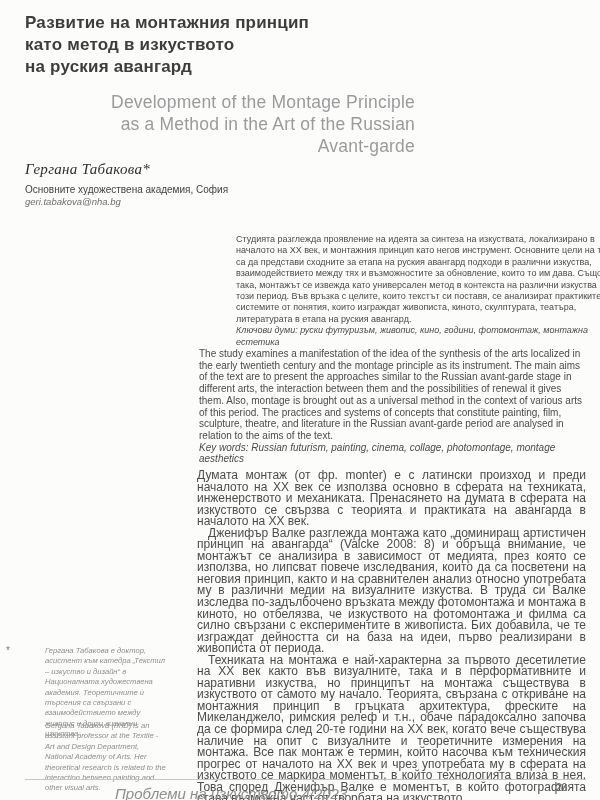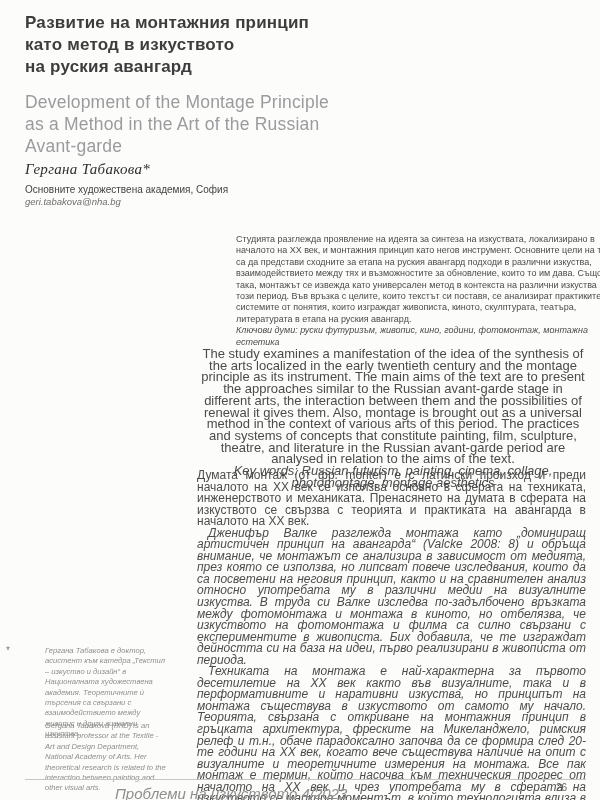--- a/index.html
+++ b/index.html
@@ -13,52 +13,52 @@
     color: #4c4c4c;
   }
   .title-bg {
     position: absolute; left: 25px; top: 1px; width: 370px;
     font-size: 17px; line-height: 22px; font-weight: bold;
     color: #3d3d3d; white-space: pre-line; letter-spacing: 0.2px;
   }
   .title-en {
     position: absolute; left: 25px; top: 76px; width: 390px;
     font-size: 17.5px; line-height: 22px; font-weight: 400;
-    color: #9b9b9d; white-space: pre-line; letter-spacing: 0.2px;
+    color: #9b9b9d; white-space: pre-line; letter-spacing: 0.2px; text-align: right;
   }
   .author {
     position: absolute; left: 25px; top: 161px;
     font-family: "Liberation Serif", serif; font-style: italic;
     font-size: 15px; color: #2f2f2f; letter-spacing: 0.3px;
   }
   .affiliation {
     position: absolute; left: 25px; top: 184px;
     font-size: 10px; color: #424242;
   }
   .email {
     position: absolute; left: 25px; top: 196px;
     font-size: 9.5px; font-style: italic; color: #6e6e6e;
   }
   .abstract-bg {
     position: absolute; left: 199px; top: 234px; width: 388px;
     font-size: 9px; line-height: 11.4px; color: #4b4b4b; margin-left: 37px;
   }
   .abstract-en {
     position: absolute; left: 199px; top: 348px; width: 388px;
-    font-size: 13px; line-height: 11.7px; color: #4b4b4b; text-align: center;
+    font-size: 10px; line-height: 11.7px; color: #4b4b4b;
   }
   .abstract-text { margin: 0; }
   .kw { margin: 0; font-style: italic; }
   .body-col {
     position: absolute; left: 197px; top: 470px; width: 389px;
     font-size: 12px; line-height: 11.55px; color: #4c4c4c;
     text-align: justify;
   }
   .body-col p { margin: 0; }
-  .body-col p.indent { text-indent: 11px; font-style: italic; }
+  .body-col p.indent { text-indent: 11px; }
   .note-star {
     position: absolute; left: 6px; top: 645px;
     font-size: 10px; color: #7c7c7c;
   }
   .bio {
     position: absolute; left: 45px; width: 121px;
     font-size: 7.6px; line-height: 10.4px; font-style: italic;
     color: #8e8e8e;
   }
   .bio-bg { top: 646px; }

